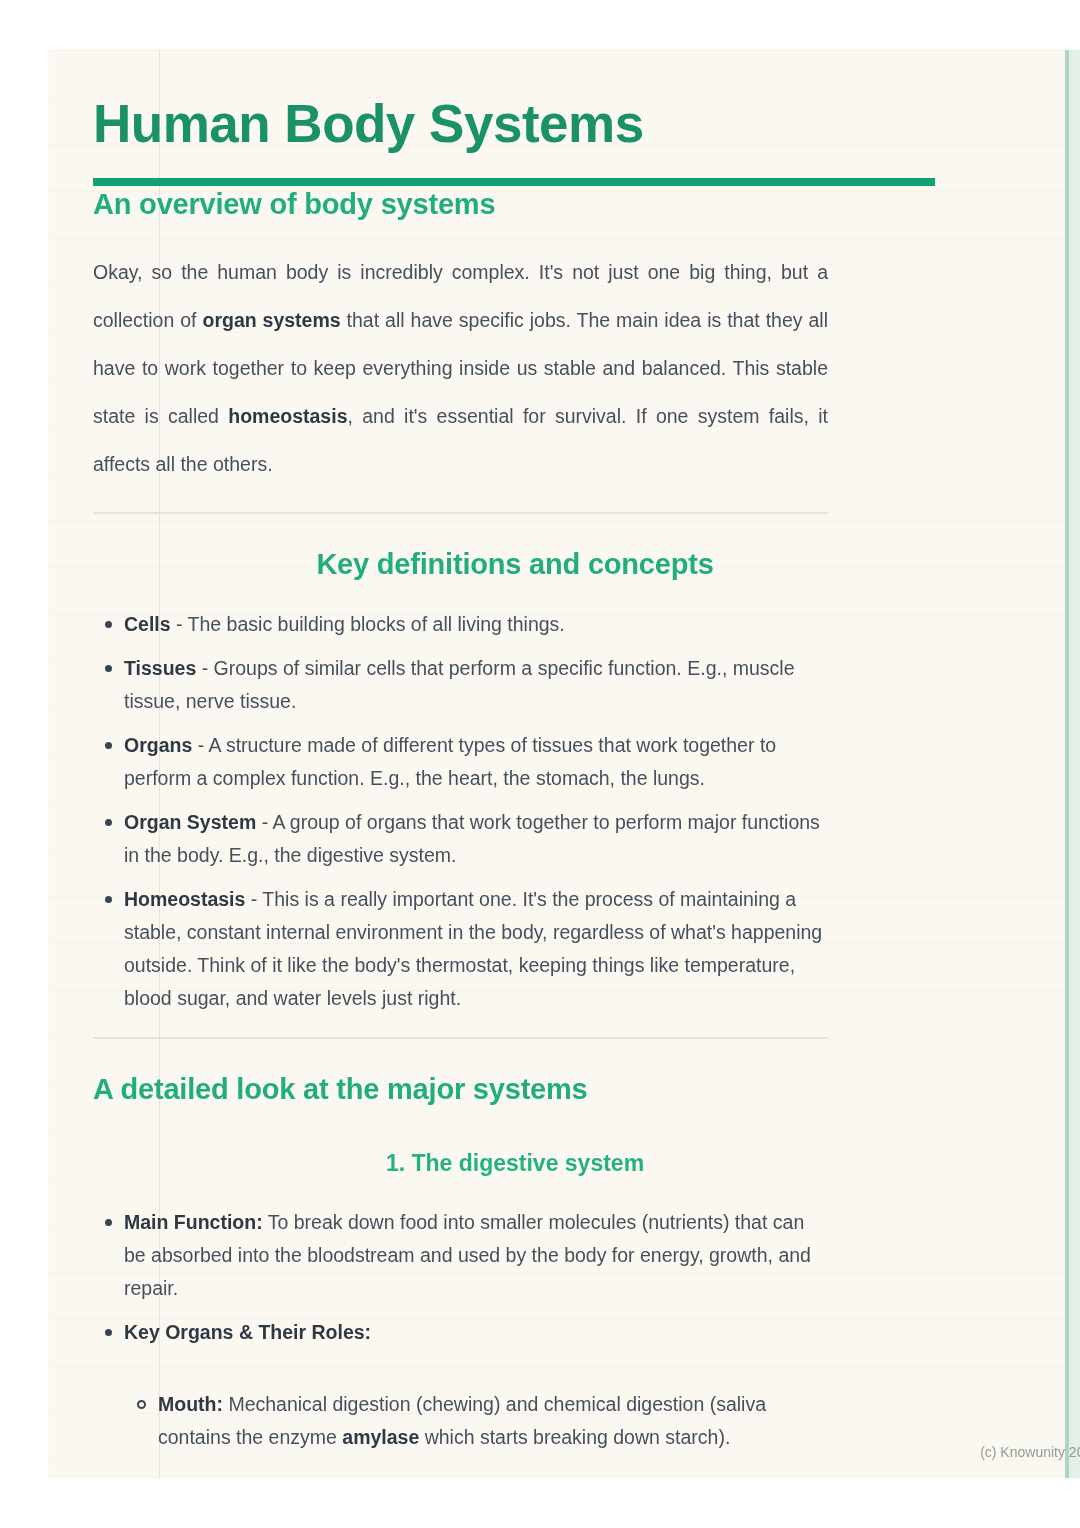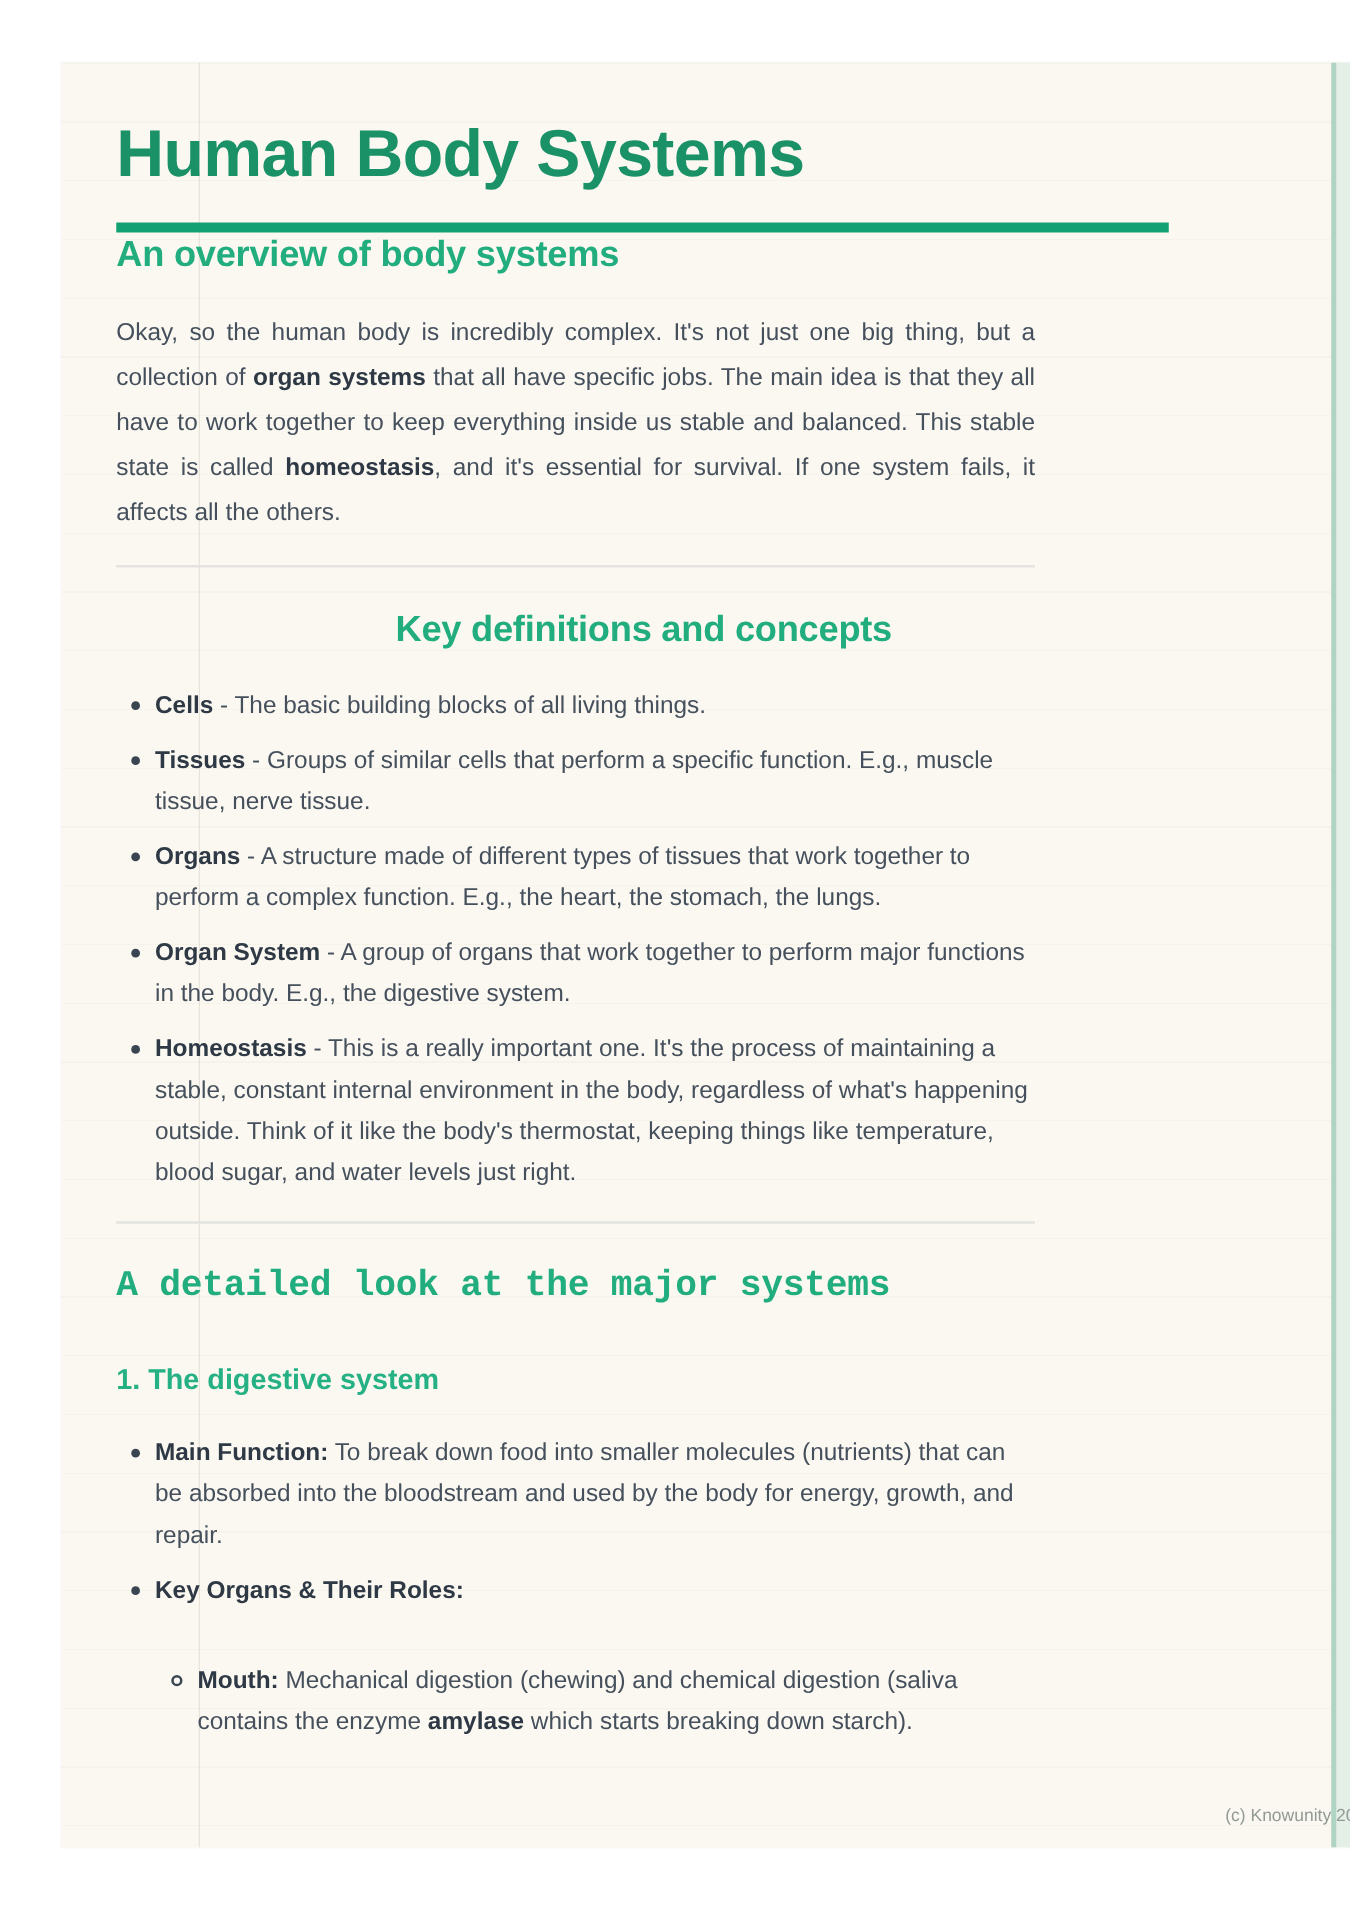--- a/index.html
+++ b/index.html
@@ -64,33 +64,34 @@
   h2.section-heading {
     margin: 0;
     font-size: 29px;
     line-height: 36px;
     font-weight: 700;
     color: #22ad7f;
     letter-spacing: -0.2px;
   }
   h2.first { }
   h2.defs  { margin-top: 32px; text-align: center; }
-  h2.sys   { margin-top: 32px; font-family: Liberation Mono, monospace; }
+  h2.sys   { margin-top: 32px; }
   h3.subsection-heading {
     margin: 42px 0 0 0;
     font-size: 23px;
     line-height: 29px;
     font-weight: 700;
     color: #25b183;
+    text-align: center;
   }
   p.intro {
     margin: 26px 0 0 0;
     width: 735px;
     font-size: 19.5px;
-    line-height: 36px;
+    line-height: 48px;
     color: #46505d;
     text-align: justify;
   }
   .divider {
     margin-top: 24px;
     width: 735px;
     height: 2px;
     background: #e4e3df;
   }
   .divider.second { margin-top: 22px; }

